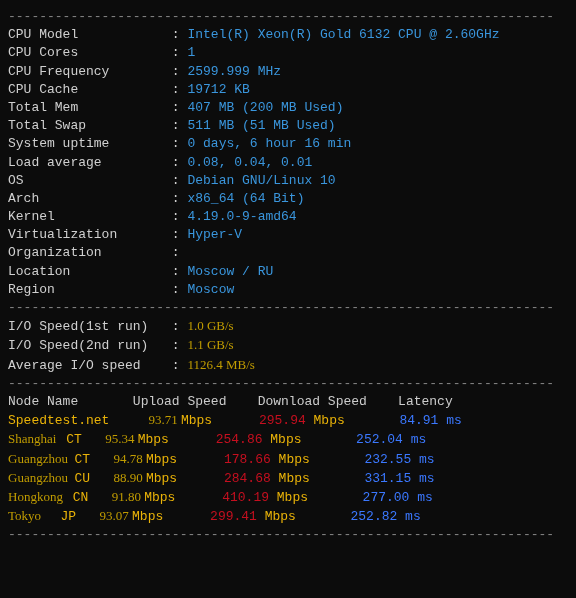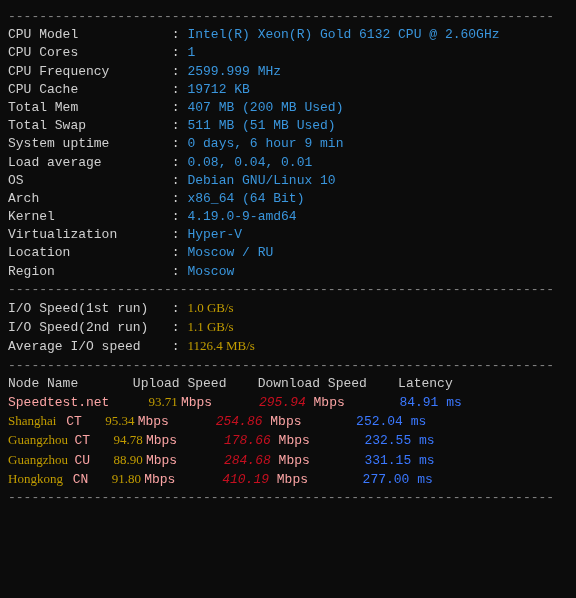--- a/index.html
+++ b/index.html
@@ -12,50 +12,51 @@
     width: 576px;
     box-sizing: border-box;
     line-height: 1.4;
   }
   .row {
     white-space: pre;
   }
   .label { color: #d0d0d0; text-align: center; }
   .colon { color: #d0d0d0; }
   .cyan { color: #3a96dd; }
-  .green { color: #fca5a5; }
+  .green { color: #eab308; }
   .yellow { color: #c19c00; font-family: Liberation Serif, serif; }
   .white { color: #cccccc; }
-  .red { color: #c50f1f; font-style: italic; }
+  .red { color: #c50f1f; }
   .blue { color: #3b78ff; }
   .hr {
     color: #888;
     letter-spacing: 0px;
     overflow: hidden;
     white-space: nowrap;
   }
 </style>
 </head>
 <body>
 
 <div class="hr">----------------------------------------------------------------------</div>
 
 <div id="sys-block">
     <div class="row"><span class="label">CPU Model            </span><span class="colon">: </span><span class="cyan">Intel(R) Xeon(R) Gold 6132 CPU @ 2.60GHz</span></div>
     <div class="row"><span class="label">CPU Cores            </span><span class="colon">: </span><span class="cyan">1</span></div>
     <div class="row"><span class="label">CPU Frequency        </span><span class="colon">: </span><span class="cyan">2599.999 MHz</span></div>
     <div class="row"><span class="label">CPU Cache            </span><span class="colon">: </span><span class="cyan">19712 KB</span></div>
     <div class="row"><span class="label">Total Mem            </span><span class="colon">: </span><span class="cyan">407 MB (200 MB Used)</span></div>
     <div class="row"><span class="label">Total Swap           </span><span class="colon">: </span><span class="cyan">511 MB (51 MB Used)</span></div>
-    <div class="row"><span class="label">System uptime        </span><span class="colon">: </span><span class="cyan">0 days, 6 hour 9 min</span></div>
+    <div class="row"><span class="label">System uptime        </span><span class="colon">: </span><span class="cyan">0 days, 6 hour 16 min</span></div>
     <div class="row"><span class="label">Load average         </span><span class="colon">: </span><span class="cyan">0.08, 0.04, 0.01</span></div>
     <div class="row"><span class="label">OS                   </span><span class="colon">: </span><span class="cyan">Debian GNU/Linux 10</span></div>
     <div class="row"><span class="label">Arch                 </span><span class="colon">: </span><span class="cyan">x86_64 (64 Bit)</span></div>
     <div class="row"><span class="label">Kernel               </span><span class="colon">: </span><span class="cyan">4.19.0-9-amd64</span></div>
     <div class="row"><span class="label">Virtualization       </span><span class="colon">: </span><span class="cyan">Hyper-V</span></div>
+    <div class="row"><span class="label">Organization         </span><span class="colon">: </span><span class="cyan"></span></div>
     <div class="row"><span class="label">Location             </span><span class="colon">: </span><span class="cyan">Moscow / RU</span></div>
     <div class="row"><span class="label">Region               </span><span class="colon">: </span><span class="cyan">Moscow</span></div>
   </div>
 
 <div class="hr">----------------------------------------------------------------------</div>
 
 <div id="io-block">
     <div class="row"><span class="label">I/O Speed(1st run)   </span><span class="colon">: </span><span class="yellow">1.0 GB/s</span></div>
     <div class="row"><span class="label">I/O Speed(2nd run)   </span><span class="colon">: </span><span class="yellow">1.1 GB/s</span></div>
     <div class="row"><span class="label">Average I/O speed    </span><span class="colon">: </span><span class="yellow">1126.4 MB/s</span></div>
@@ -63,15 +64,16 @@
 
 <div class="hr">----------------------------------------------------------------------</div>
 
 <div id="speed-block">
     <div class="row"><span class="white">Node Name       </span><span class="white">Upload Speed    </span><span class="white">Download Speed    </span><span class="white">Latency</span></div>
     <div class="row"><span class="green">Speedtest.net</span><span class="green">     </span><span class="yellow">93.71 </span><span class="green">Mbps      </span><span class="red">295.94 </span><span class="green">Mbps       </span><span class="blue">84.91 ms</span></div>
     <div class="row"><span class="yellow">Shanghai   </span><span class="green">CT   </span><span class="yellow">95.34 </span><span class="green">Mbps      </span><span class="red">254.86 </span><span class="green">Mbps       </span><span class="blue">252.04 ms</span></div>
     <div class="row"><span class="yellow">Guangzhou  </span><span class="green">CT   </span><span class="yellow">94.78 </span><span class="green">Mbps      </span><span class="red">178.66 </span><span class="green">Mbps       </span><span class="blue">232.55 ms</span></div>
     <div class="row"><span class="yellow">Guangzhou  </span><span class="green">CU   </span><span class="yellow">88.90 </span><span class="green">Mbps      </span><span class="red">284.68 </span><span class="green">Mbps       </span><span class="blue">331.15 ms</span></div>
     <div class="row"><span class="yellow">Hongkong   </span><span class="green">CN   </span><span class="yellow">91.80 </span><span class="green">Mbps      </span><span class="red">410.19 </span><span class="green">Mbps       </span><span class="blue">277.00 ms</span></div>
+    <div class="row"><span class="yellow">Tokyo      </span><span class="green">JP   </span><span class="yellow">93.07 </span><span class="green">Mbps      </span><span class="red">299.41 </span><span class="green">Mbps       </span><span class="blue">252.82 ms</span></div>
   </div>
 
 <div class="hr">----------------------------------------------------------------------</div>
 
 </body></html>

